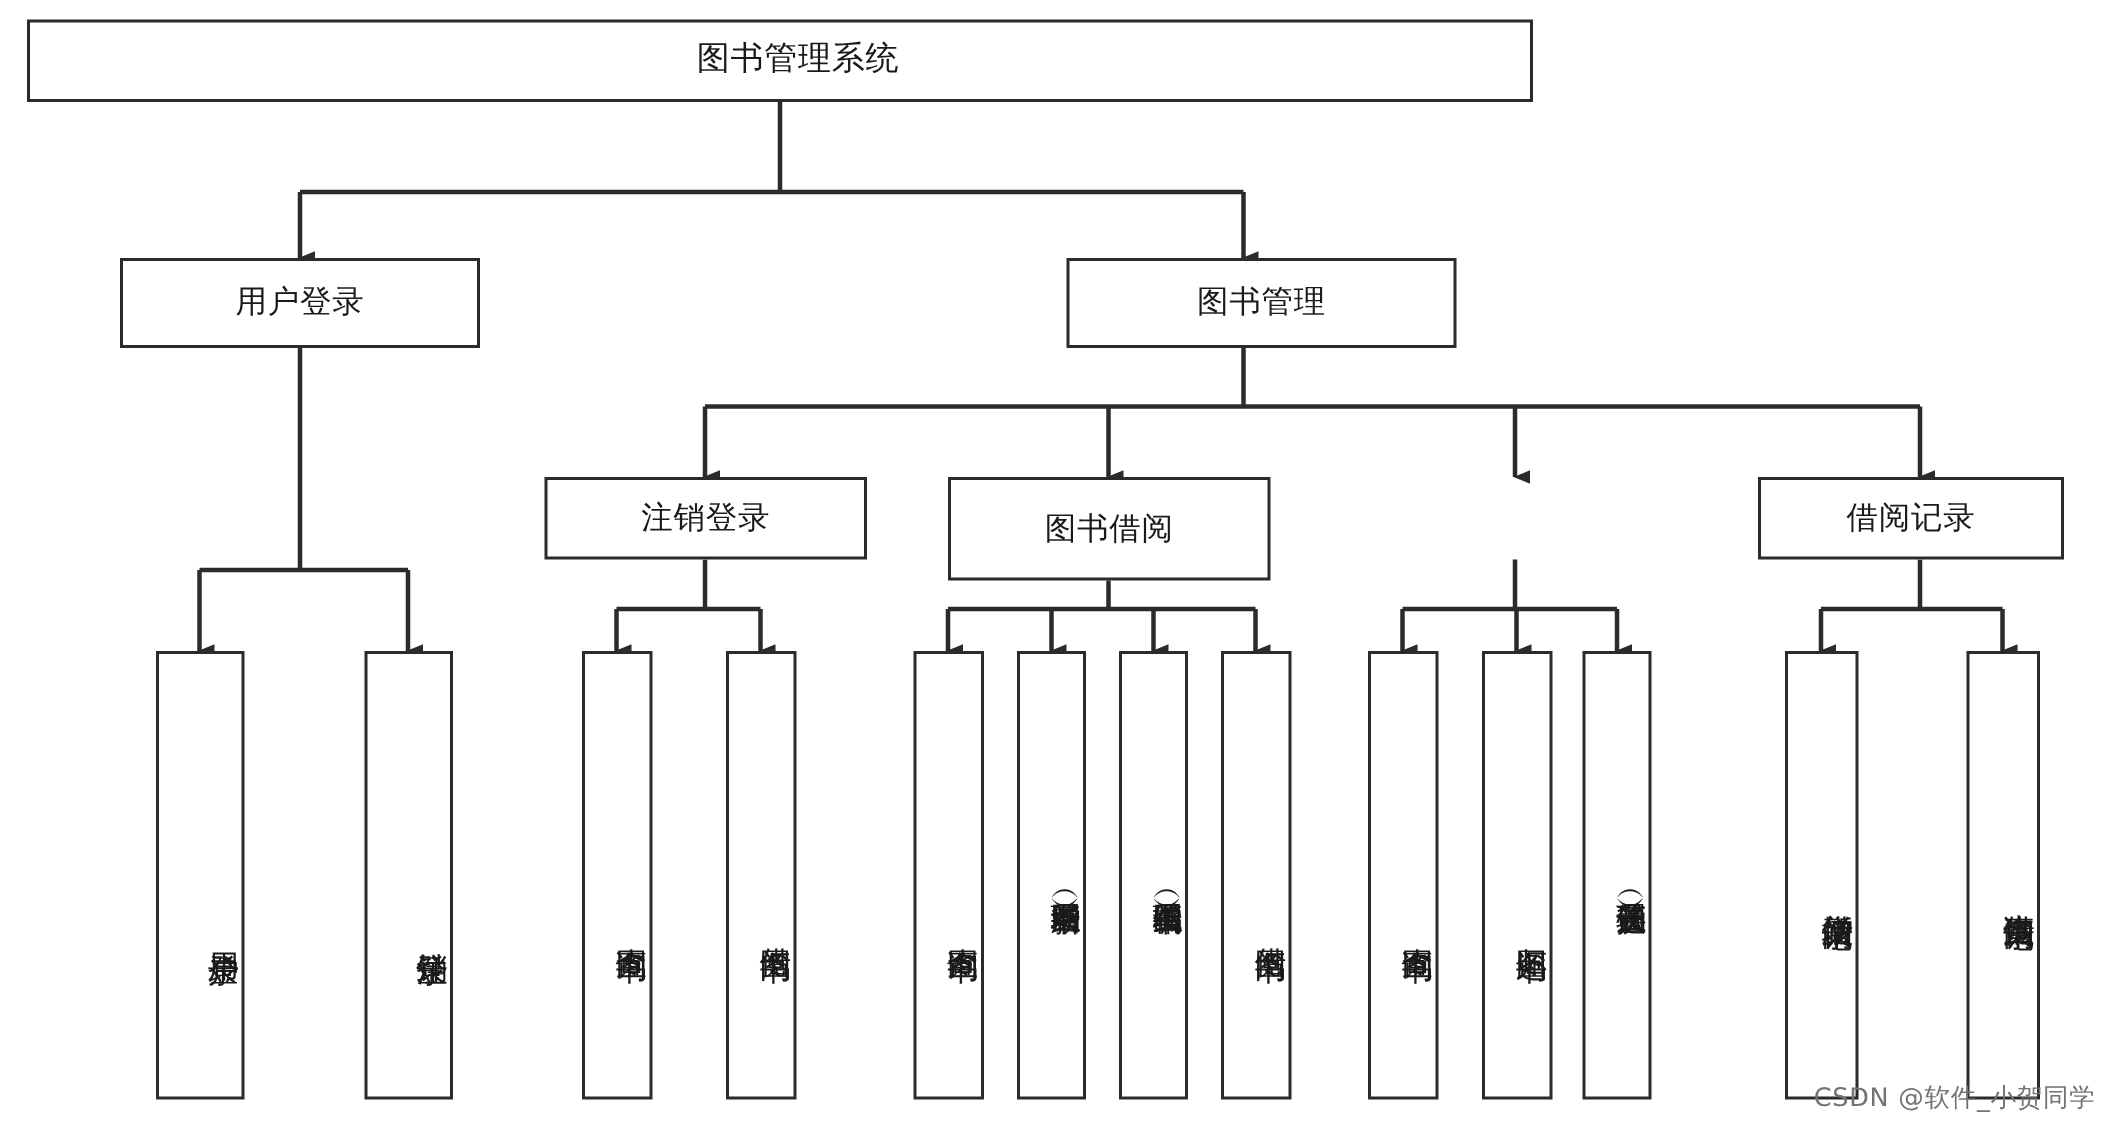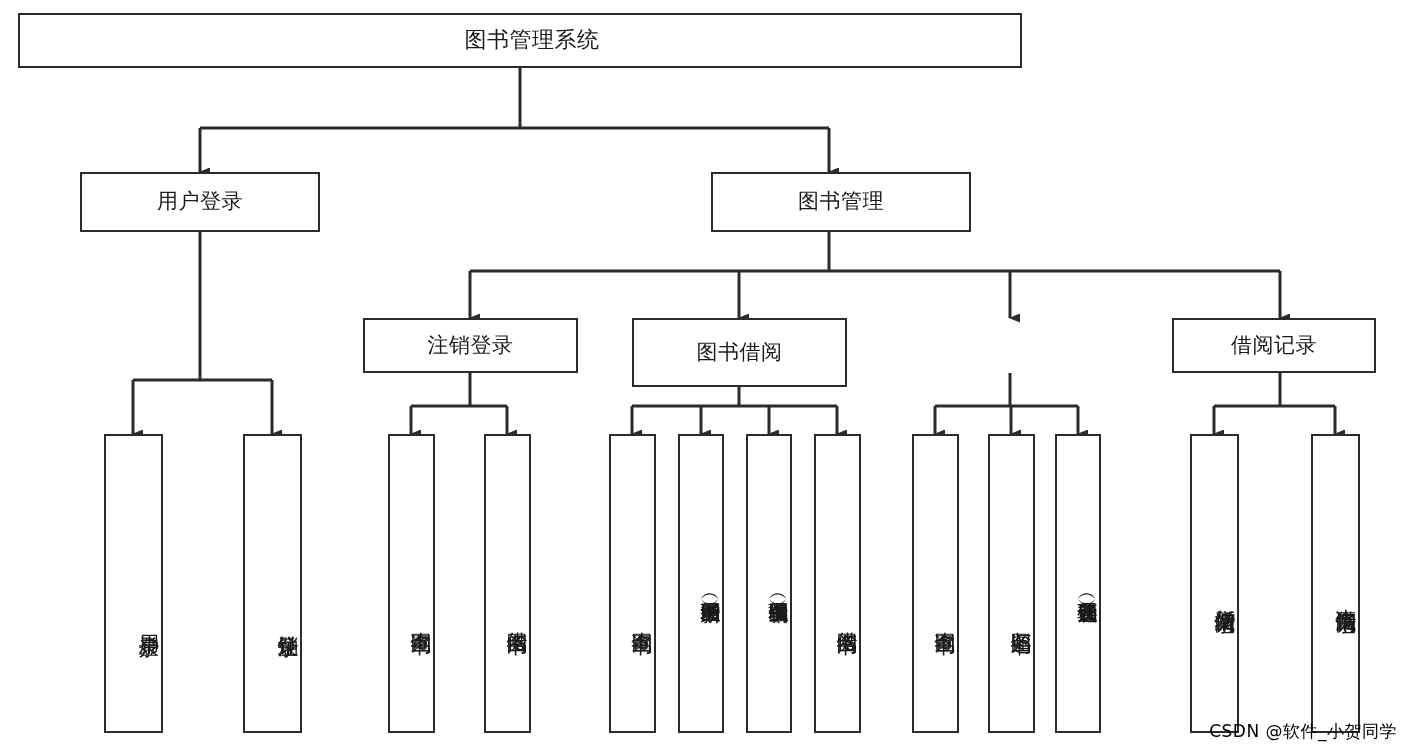--- a/index.html
+++ b/index.html
@@ -59,21 +59,21 @@
   .node-v.v-tall {
     font-size: 20px;
     line-height: 1.18;
     letter-spacing: 0px;
   }
   .watermark {
     position: absolute;
     right: 8px;
     bottom: 4px;
     font-size: 17px;
-    color: #000000;
+    color: #737373;
     letter-spacing: 0.5px;
     white-space: nowrap;
     user-select: none;
   }
 </style>
 </head>
 <body>
 
 <div id="diagram-canvas">
 

